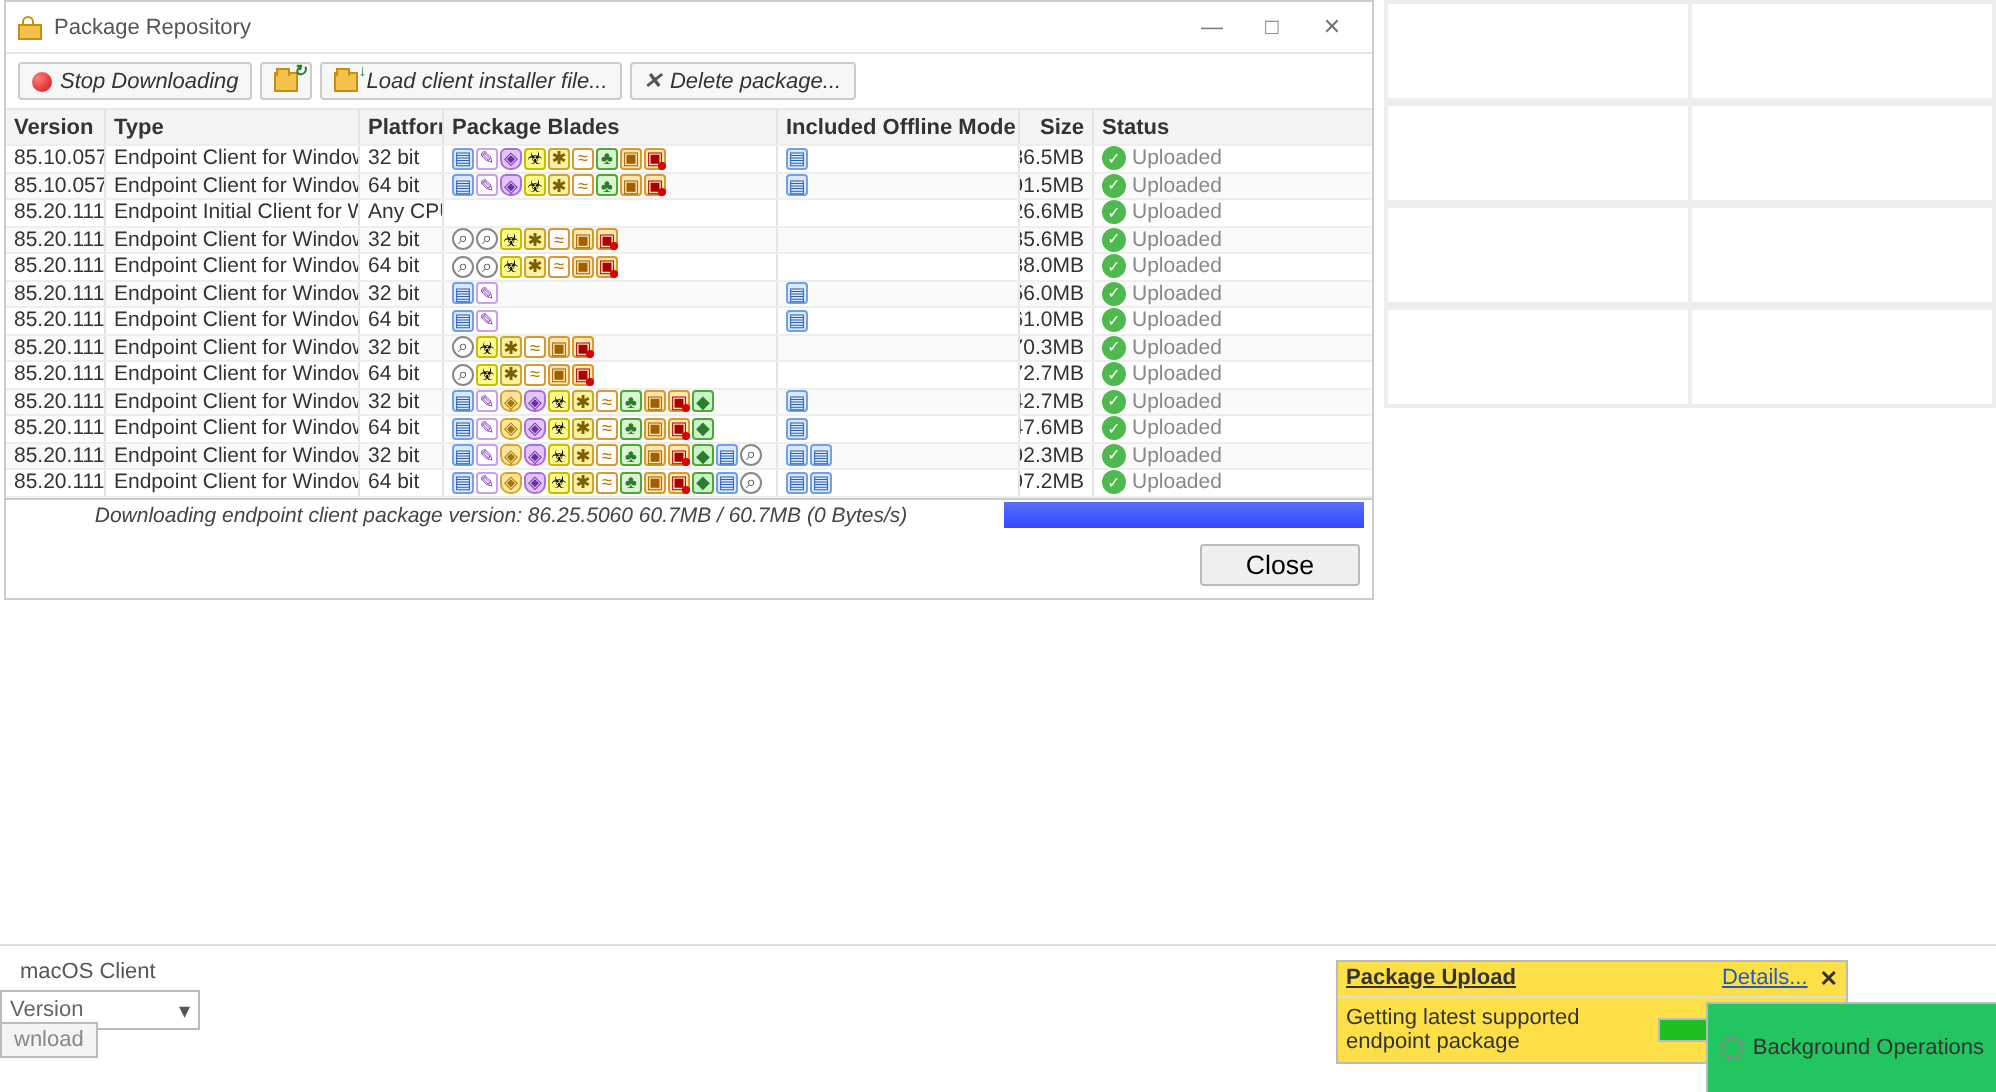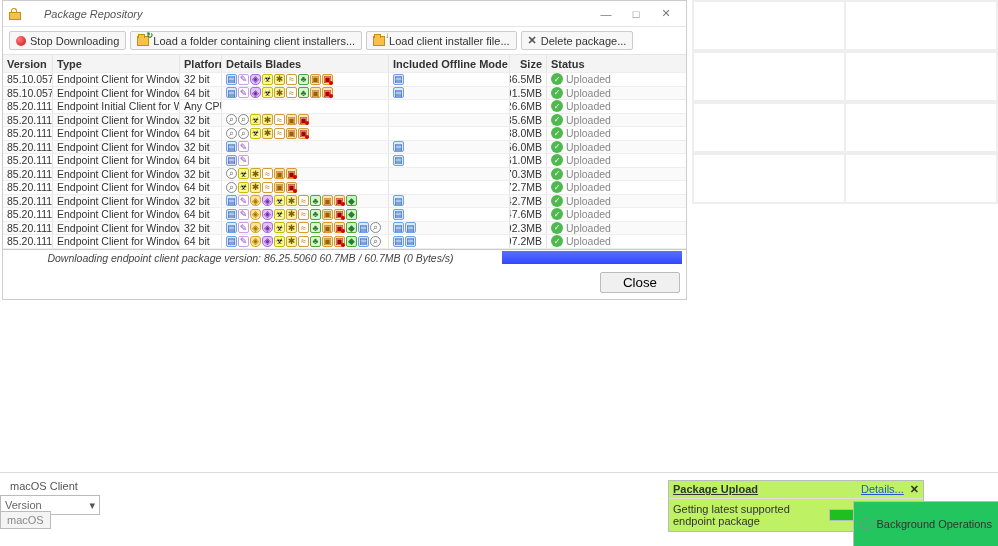--- a/index.html
+++ b/index.html
@@ -1,22 +1,22 @@
 <!DOCTYPE html>
 <html><head>
 <meta charset="utf-8">
 <style>
 * { box-sizing: border-box; font-family: "Segoe UI", Tahoma, sans-serif; }
 body { margin:0; background:#fff; width:998px; height:546px; position:relative; overflow:hidden; font-size:11px; color:#333; }
 .dialog { position:absolute; left:2px; top:0; width:685px; border:1px solid #ccc; background:#fff; }
 .titlebar { height:26px; display:flex; align-items:center; padding:0 6px; border-bottom:1px solid #e5e5e5; }
-.titlebar .title { margin-left:23px; color:#555;font-style:italic; }
+.titlebar .title { margin-left:6px; color:#555; }
 .titlebar .spacer { flex:1; }
 .winbtn { width:28px; height:18px; display:flex; align-items:center; justify-content:center; margin-left:2px; color:#777; }
-.toolbar { padding:4px 6px; border-bottom:1px solid #e5e5e5; display:flex; gap:4px; }
+.toolbar { padding:4px 6px; border-bottom:1px solid #e5e5e5; display:flex; gap:4px;font-style:italic; }
 .tbtn { border:1px solid #ccc; background:#f7f7f7; padding:2px 6px; display:flex; align-items:center; gap:4px; border-radius:2px; cursor:default; }
 .circle-red { width:10px; height:10px; border-radius:50%; background:radial-gradient(circle at 30% 30%, #ff7b7b, #d01414); }
 .folder-ico { width:12px; height:10px; background:#f4c24b; border:1px solid #c88e10; position:relative; }
 .folder-ico::before { content:""; position:absolute; top:-3px; left:0; width:5px; height:3px; background:#f4c24b; border:1px solid #c88e10; border-bottom:none; }
 .folder-ico.arrow::after { content:"↻"; position:absolute; right:-5px; top:-6px; font-size:8px; color:#2b7d2b; font-weight:bold; }
 .folder-ico.load::after { content:"↓"; position:absolute; right:-5px; top:-6px; font-size:8px; color:#2b7d2b; font-weight:bold; }
 .x-ico { font-weight:bold; color:#555; }
 .table { }
 .thead, .row { display:flex; align-items:center; border-bottom:1px solid #eee; }
 .thead { background:#f4f4f4; font-weight:600; color:#333; height:18px; }
@@ -54,21 +54,21 @@
 .dlbar .prog { flex:1; height:13px; margin:0 4px; background:#e8e8e8; position:relative; }
 .dlbar .prog .fill { position:absolute; left:0; top:0; bottom:0; width:100%; background:linear-gradient(#5a6fff,#3048ff); }
 .dlg-footer { padding:6px; text-align:right; }
 .closebtn { border:1px solid #bbb; background:#f0f0f0; padding:2px 22px; border-radius:2px; }
 
 .hr { position:absolute; left:0; top:472px; width:998px; border-top:1px solid #ddd; }
 .macos-label { position:absolute; left:10px; top:480px; color:#555; }
 .ver-select { position:absolute; left:0; top:495px; width:100px; height:20px; border:1px solid #bbb; padding:0 16px 0 4px; display:flex; align-items:center; color:#666; background:#fff; }
 .ver-select::after { content:"▾"; position:absolute; right:4px; color:#555; }
 .wnload { position:absolute; left:0; top:511px; border:1px solid #bbb; background:#f4f4f4; padding:2px 6px; color:#888; }
-.toast { position:absolute; right:74px; bottom:14px; width:256px; border:1px solid #bbb; background:#bef264; }
+.toast { position:absolute; right:74px; bottom:14px; width:256px; border:1px solid #bbb; background:#fde047; }
 .toast .hdr { display:flex; padding:2px 4px; border-bottom:1px solid #ddd; }
 .toast .hdr .t { font-weight:600; text-decoration:underline; }
 .toast .hdr .sp { flex:1; }
 .toast .hdr .d { color:#2458c7; text-decoration:underline; cursor:pointer; margin-right:6px; }
 .toast .hdr .x { font-weight:bold; cursor:pointer; }
 .toast .body { display:flex; align-items:center; padding:4px; gap:6px; }
 .toast .pbar { flex:0 0 90px; height:12px; border:1px solid #bbb; background:#eee; position:relative; }
 .toast .pbar .f { position:absolute; left:0; top:0; bottom:0; width:28%; background:#1fbf1f; }
 .bg-ops { position:absolute; right:0; bottom:0; border:1px solid #bbb; border-right:none; border-bottom:none; background:#22c55e; padding:16px 6px; display:flex; align-items:center; gap:4px; }
 .gear{ width:12px;height:12px;border:2px dotted #888;border-radius:50%; }
@@ -117,38 +117,37 @@
     <span class="winbtn">✕</span>
   </div>
 
   <div class="toolbar">
     <div class="tbtn">
       <span class="circle-red"></span>
       <span>Stop Downloading</span>
     </div>
     <div class="tbtn">
       <span class="folder-ico arrow"></span>
-      <span>Load a folder containing client installers...</span>
     </div>
     <div class="tbtn">
       <span class="folder-ico load"></span>
       <span>Load client installer file...</span>
     </div>
     <div class="tbtn">
       <span class="x-ico">✕</span>
       <span>Delete package...</span>
     </div>
   </div>
 
   <div class="table">
     <div class="thead">
       <div class="c-ver">Version</div>
       <div class="c-type">Type</div>
       <div class="c-plat">Platform</div>
-      <div class="c-blades">Details Blades</div>
+      <div class="c-blades">Package Blades</div>
       <div class="c-off">Included Offline Mode Blades</div>
       <div class="c-size">Size</div>
       <div class="c-status">Status</div>
     </div>
     <div id="tbody">
         <div class="row">
           <div class="c-ver">85.10.0575</div>
           <div class="c-type">Endpoint Client for Windows</div>
           <div class="c-plat">32 bit</div>
           <div class="c-blades">
@@ -519,21 +518,21 @@
   <div class="dlg-footer">
     <button class="closebtn">Close</button>
   </div>
 </div>
 
 <div class="hr"></div>
 <div class="macos-label">macOS Client</div>
 <div class="ver-select">
   <span>Version</span>
 </div>
-<div class="wnload">macOS</div>
+<div class="wnload">wnload</div>
 
 <div class="toast">
   <div class="hdr">
     <span class="t">Package Upload</span>
     <span class="sp"></span>
     <span class="d">Details...</span>
     <span class="x">✕</span>
   </div>
   <div class="body">
     <span>Getting latest supported endpoint package</span>

